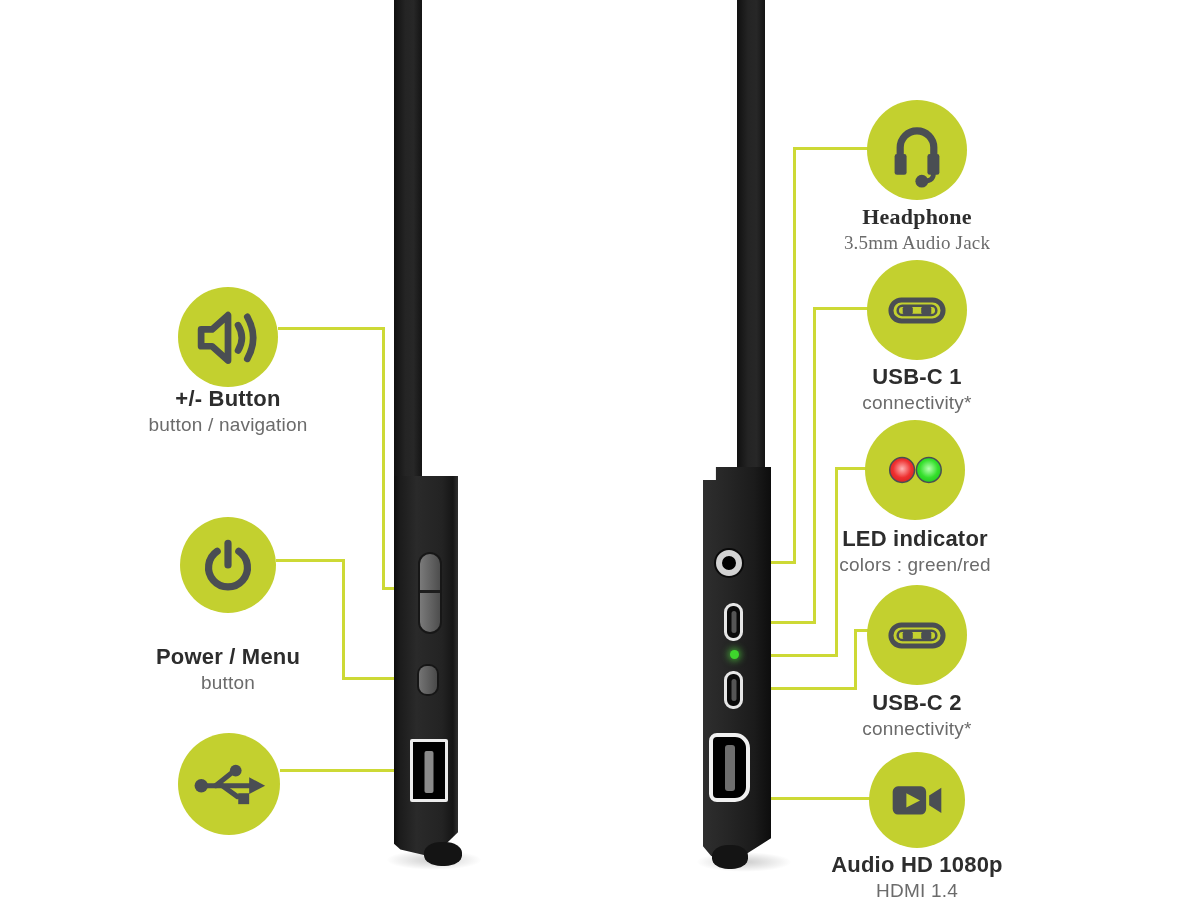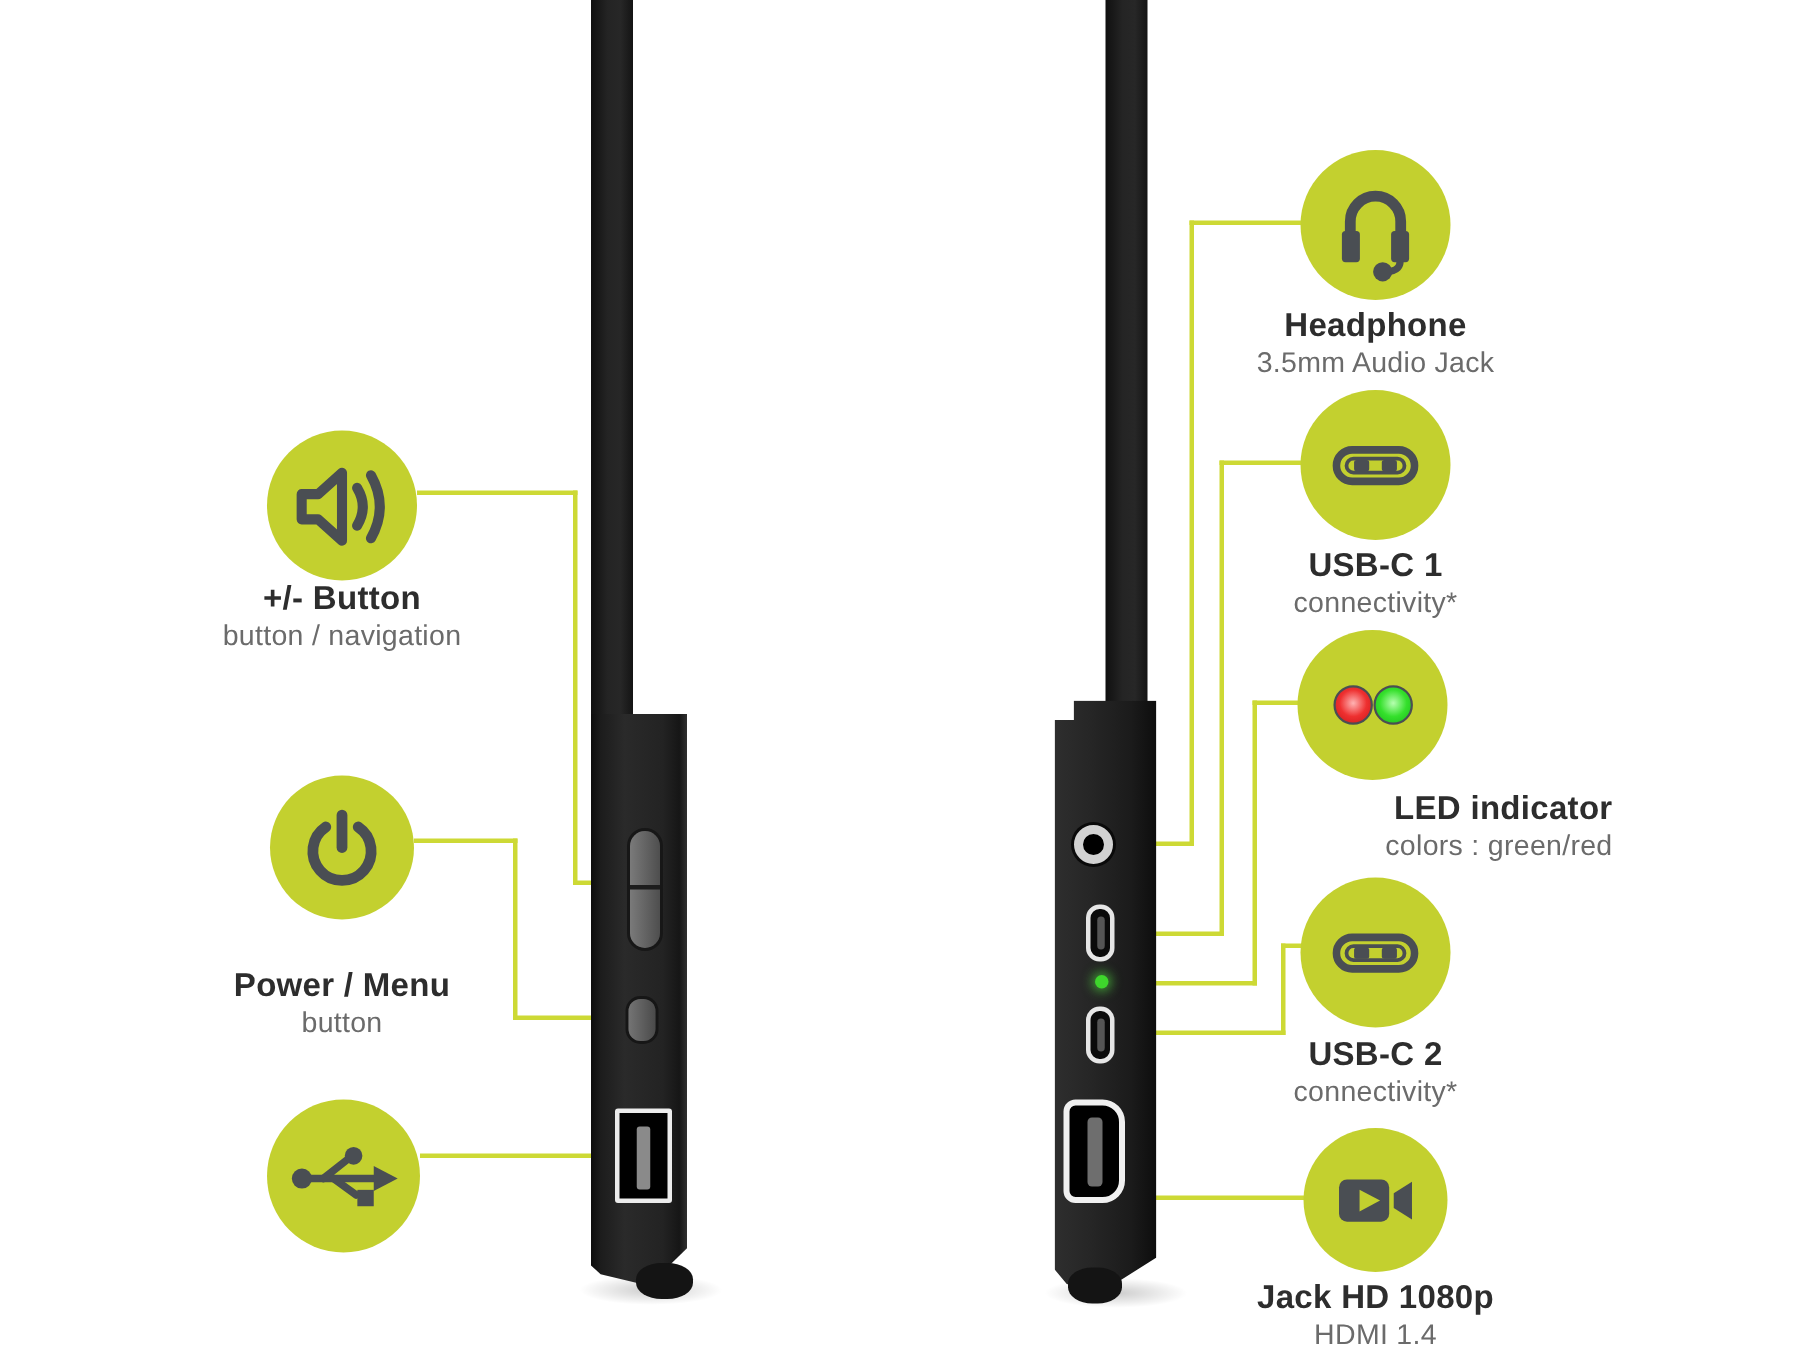--- a/index.html
+++ b/index.html
@@ -177,21 +177,21 @@
         <path d="M29 60 v-13 a21 21 0 0 1 42 0 v13"></path>
         <path d="M70 76 q3 13 -12 13" stroke-width="6"></path>
       </g>
       <g fill="#4a4e53">
         <rect x="22" y="55" width="15" height="26" rx="3"></rect>
         <rect x="63" y="55" width="15" height="26" rx="3"></rect>
         <circle cx="56" cy="89" r="8"></circle>
       </g>
     </svg>
   </div>
-  <div class="label" style="left:757px;top:204px;">
+  <div class="label" style="left:757px;top:204px;font-family:Liberation Serif, serif;">
     <div class="title">Headphone</div>
     <div class="sub">3.5mm Audio Jack</div>
   </div>
 
   <div class="circle" style="left:867px;top:260px;">
     <svg width="84" height="84" viewBox="0 0 100 100">
       <g fill="none" stroke="#4a4e53">
         <rect x="19" y="38" width="62" height="25" rx="12.5" stroke-width="6"></rect>
         <rect x="27" y="45" width="46" height="11" rx="5.5" stroke-width="3"></rect>
       </g>
@@ -217,21 +217,21 @@
         <radialGradient id="ledg" cx="50%" cy="45%" r="60%">
           <stop offset="0%" stop-color="#b6ffb0"></stop>
             <stop offset="60%" stop-color="#35e02c"></stop>
             <stop offset="100%" stop-color="#22c41f"></stop>
         </radialGradient>
       </defs>
       <circle cx="36" cy="50" r="13.5" fill="url(#ledr)" stroke="#4a4e53" stroke-width="1.6"></circle>
       <circle cx="65" cy="50" r="13.5" fill="url(#ledg)" stroke="#4a4e53" stroke-width="1.6"></circle>
     </svg>
   </div>
-  <div class="label" style="left:755px;top:526px;text-align:right;">
+  <div class="label" style="left:755px;top:526px;">
     <div class="title">LED indicator</div>
     <div class="sub">colors : green/red</div>
   </div>
 
   <div class="circle" style="left:867px;top:585px;">
     <svg width="84" height="84" viewBox="0 0 100 100">
       <g fill="none" stroke="#4a4e53">
         <rect x="19" y="38" width="62" height="25" rx="12.5" stroke-width="6"></rect>
         <rect x="27" y="45" width="46" height="11" rx="5.5" stroke-width="3"></rect>
       </g>
@@ -249,17 +249,17 @@
   <div class="circle" style="left:869px;top:752px;width:96px;height:96px;">
     <svg width="76" height="76" viewBox="0 0 100 100">
       <g fill="#4a4e53">
         <rect x="18" y="32" width="44" height="37" rx="7"></rect>
         <polygon points="66,44 82,34 82,67 66,57"></polygon>
       </g>
       <polygon points="36,41 54,50.5 36,60" fill="#c3d02f"></polygon>
     </svg>
   </div>
   <div class="label" style="left:757px;top:852px;">
-    <div class="title">Jack HD 1080p</div>
+    <div class="title">Audio HD 1080p</div>
     <div class="sub">HDMI 1.4</div>
   </div>
 
 </div>
 
 </body></html>

